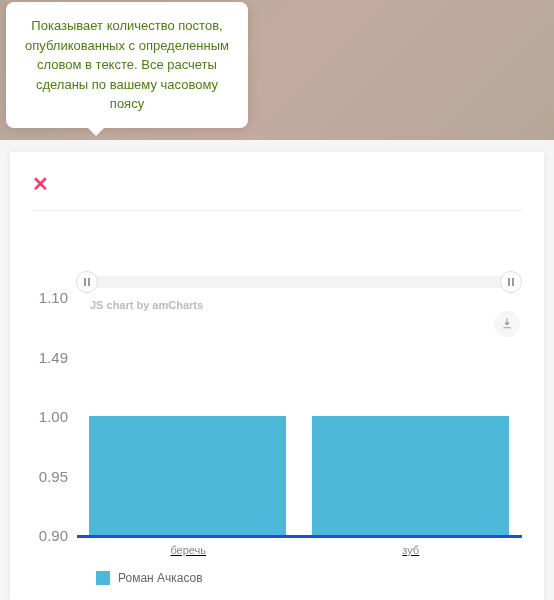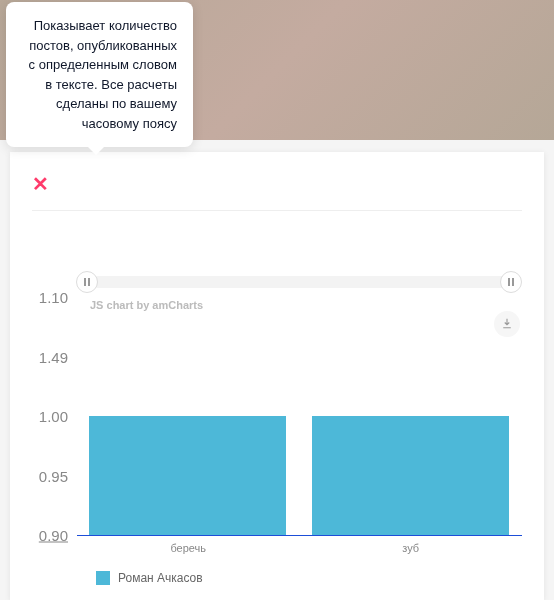--- a/index.html
+++ b/index.html
@@ -16,30 +16,30 @@
       height: 140px;
       background: linear-gradient(135deg, #b8a898 0%, #c4aba0 50%, #b5a797 100%);
       position: absolute;
       top: 0;
       left: 0;
     }
     .tooltip {
       position: absolute;
       top: 2px;
       left: 6px;
-      width: 187px;
+      width: 242px;
       background: #fff;
       border-radius: 8px;
       padding: 14px 16px;
       box-shadow: 0 2px 12px rgba(0,0,0,0.12);
       z-index: 10;
-      text-align: right;
+      text-align: center;
       font-size: 13px;
       line-height: 1.5;
-      color: #0f172a;
+      color: #4d7c0f;
     }
     .tooltip::after {
       content: '';
       position: absolute;
       bottom: -8px;
       left: 82px;
       width: 0;
       height: 0;
       border-left: 8px solid transparent;
       border-right: 8px solid transparent;
@@ -189,21 +189,22 @@
       width: 88%;
       background: #4db8d8;
     }
     .x-axis {
       position: absolute;
       left: 1px;
       right: 0;
       bottom: 0;
       height: 22px;
       display: flex;
-      border-top: 1px solid #1d4ed8;
+      border-top: 3px solid #1d4ed8;
+      text-decoration: underline;
     }
     .x-tick {
       flex: 1;
       text-align: center;
       font-size: 11px;
       color: #888;
       padding-top: 6px;
     }
     .legend {
       margin-left: 64px;
@@ -252,21 +253,21 @@
     </div>
     <div class="credit">JS chart by amCharts</div>
     <div class="download-btn">
       <svg viewBox="0 0 16 16">
           <path d="M8 1v8M5 6l3 3 3-3M3 13h10" stroke="#999" stroke-width="1.5" fill="none"></path>
         </svg>
     </div>
 
     <div class="plot">
       <div class="y-axis" id="y-axis">
-          <div class="y-tick" style="top: 100%; text-decoration: underline;">0.90</div>
+          <div class="y-tick" style="top: 100%;">0.90</div>
           <div class="y-tick" style="top: 75%; margin-left: 20px;">0.95</div>
           <div class="y-tick" style="top: 50%;">1.00</div>
           <div class="y-tick" style="top: 25%;">1.49</div>
           <div class="y-tick" style="top: 0%;">1.10</div>
         </div>
       <div class="plot-inner" id="plot-inner">
         <div class="bars" id="bars">
             <div class="bar-slot">
               <div class="bar" style="height: 50%; background: rgb(77, 184, 216);"></div>
             </div>

